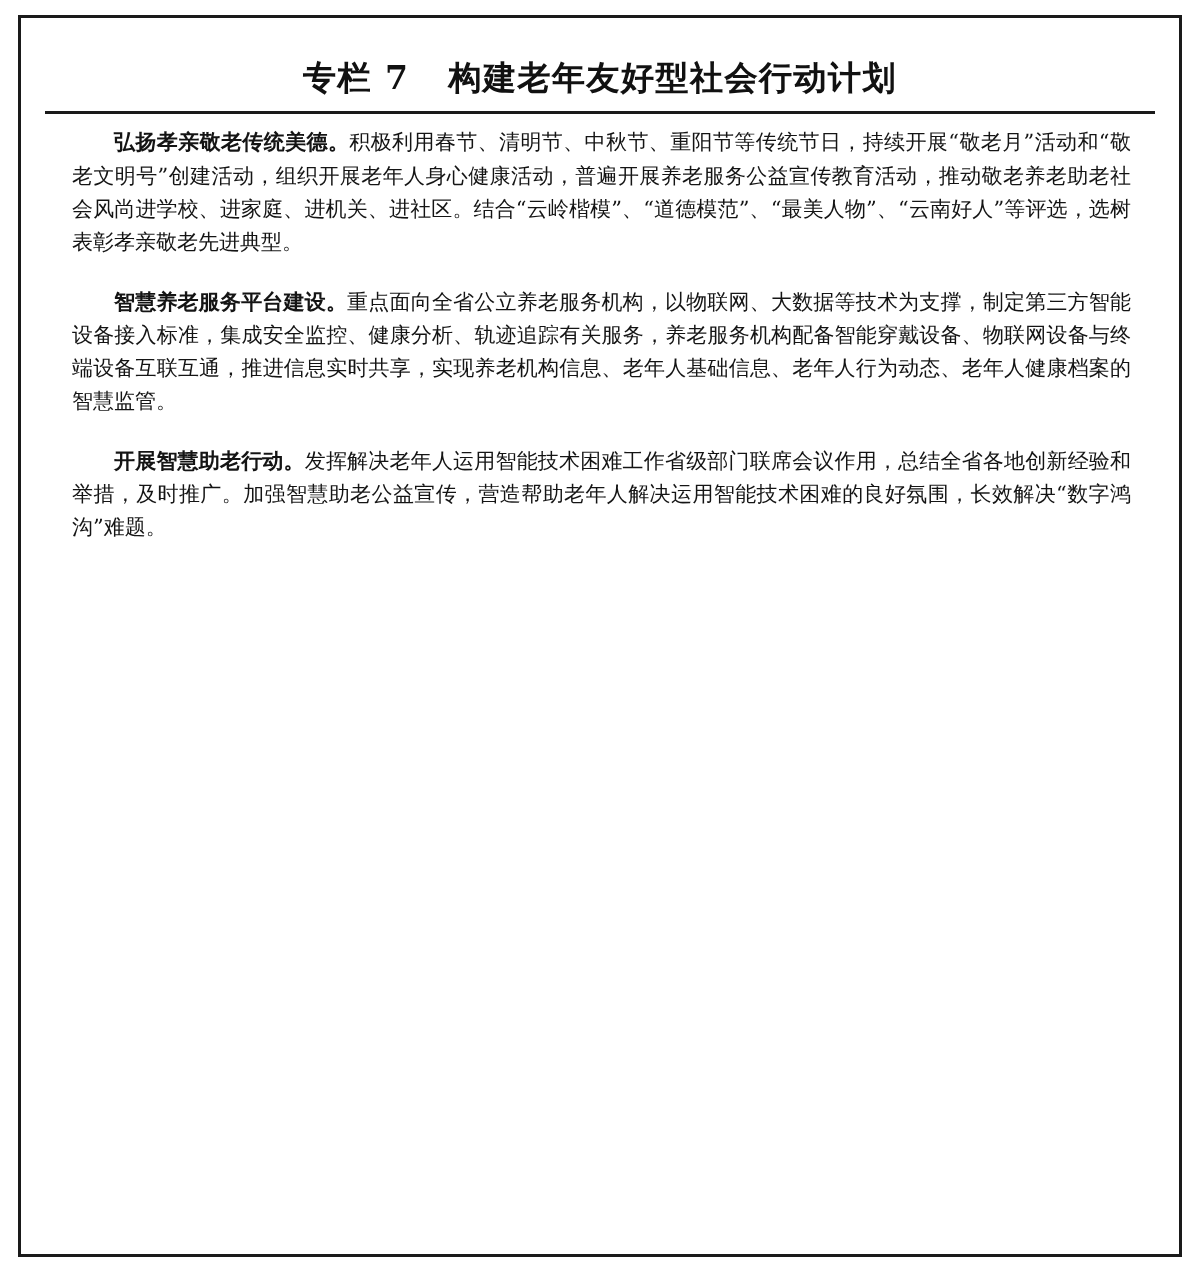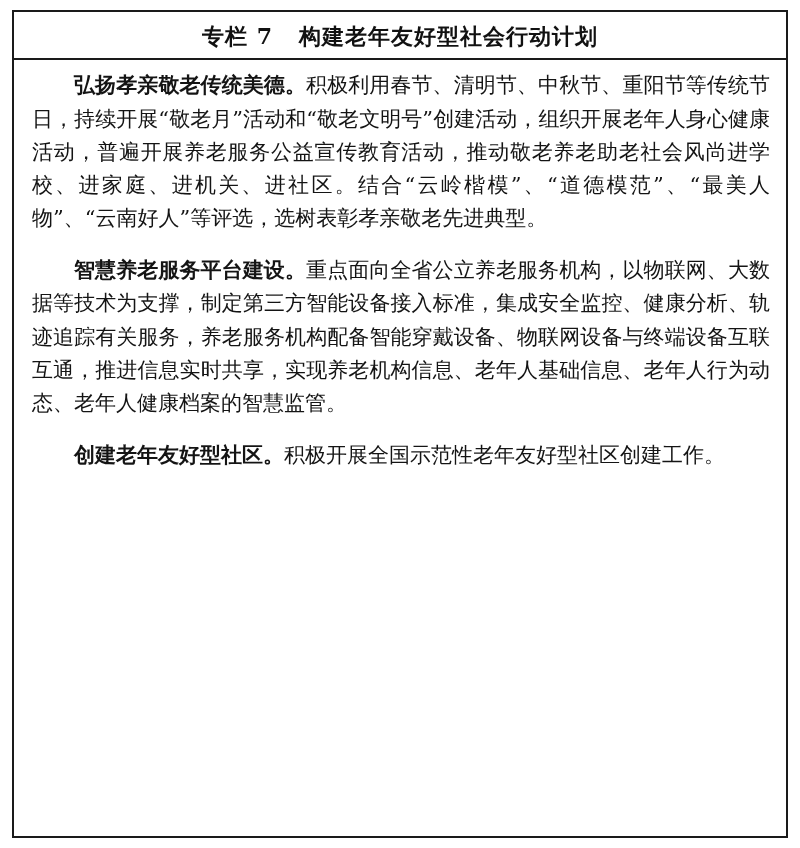--- a/index.html
+++ b/index.html
@@ -20,21 +20,21 @@
     height: 848px;
     box-sizing: border-box;
     padding: 10px 12px 10px 12px;
   }
   .box {
     box-sizing: border-box;
     width: 776px;
     height: 828px;
     border: 2px solid #1a1a1a;
     background: #ffffff;
-    padding: 0;
+    padding: 16px;
     position: relative;
   }
   .box-title {
     text-align: center;
     font-size: 22px;
     font-weight: 700;
     letter-spacing: 1px;
     padding: 11px 0 9px 0;
     line-height: 1.2;
     font-family: "DejaVu Serif", "Liberation Serif", serif;
@@ -46,21 +46,21 @@
   .rule {
     width: 100%;
     height: 2px;
     background: #1a1a1a;
   }
   .body-area {
     padding: 8px 16px 0 18px;
   }
   p.para {
     margin: 0 0 0 0;
-    font-size: 21px;
+    font-size: 14px;
     line-height: 1.58;
     text-align: justify;
     text-justify: inter-ideograph;
     text-indent: 2em;
     font-family: "DejaVu Serif", "Liberation Serif", serif;
     color: #141414;
   }
   p.para + p.para {
     margin-top: 18px;
   }
@@ -80,18 +80,18 @@
 
     <div class="rule"></div>
 
     <div class="body-area">
 
       <p class="para"><span class="lead">弘扬孝亲敬老传统美德。</span><span>积极利用春节、清明节、中秋节、重阳节等传统节日，持续开展“敬老月”活动和“敬老文明号”创建活动，组织开展老年人身心健康活动，普遍开展养老服务公益宣传教育活动，推动敬老养老助老社会风尚进学校、进家庭、进机关、进社区。结合“云岭楷模”、“道德模范”、“最美人物”、“云南好人”等评选，选树表彰孝亲敬老先进典型。</span></p>
 
       <p class="para"><span class="lead">智慧养老服务平台建设。</span><span>重点面向全省公立养老服务机构，以物联网、大数据等技术为支撑，制定第三方智能设备接入标准，集成安全监控、健康分析、轨迹追踪有关服务，养老服务机构配备智能穿戴设备、物联网设备与终端设备互联互通，推进信息实时共享，实现养老机构信息、老年人基础信息、老年人行为动态、老年人健康档案的智慧监管。</span></p>
 
 
+      <p class="para"><span class="lead">开展智慧助老行动。</span><span>发挥解决老年人运用智能技术困难工作省级部门联席会议作用，总结全省各地创新经验和举措，及时推广。加强智慧助老公益宣传，营造帮助老年人解决运用智能技术困难的良好氛围，长效解决“数字鸿沟”难题。</span></p>
 
-      <p class="para"><span class="lead">创建老年友好型社区。</span><span>积极开展全国示范性老年友好型社区创建工作。</span></p>
 
     </div>
   </div>
 </div>
 
 </body></html>

